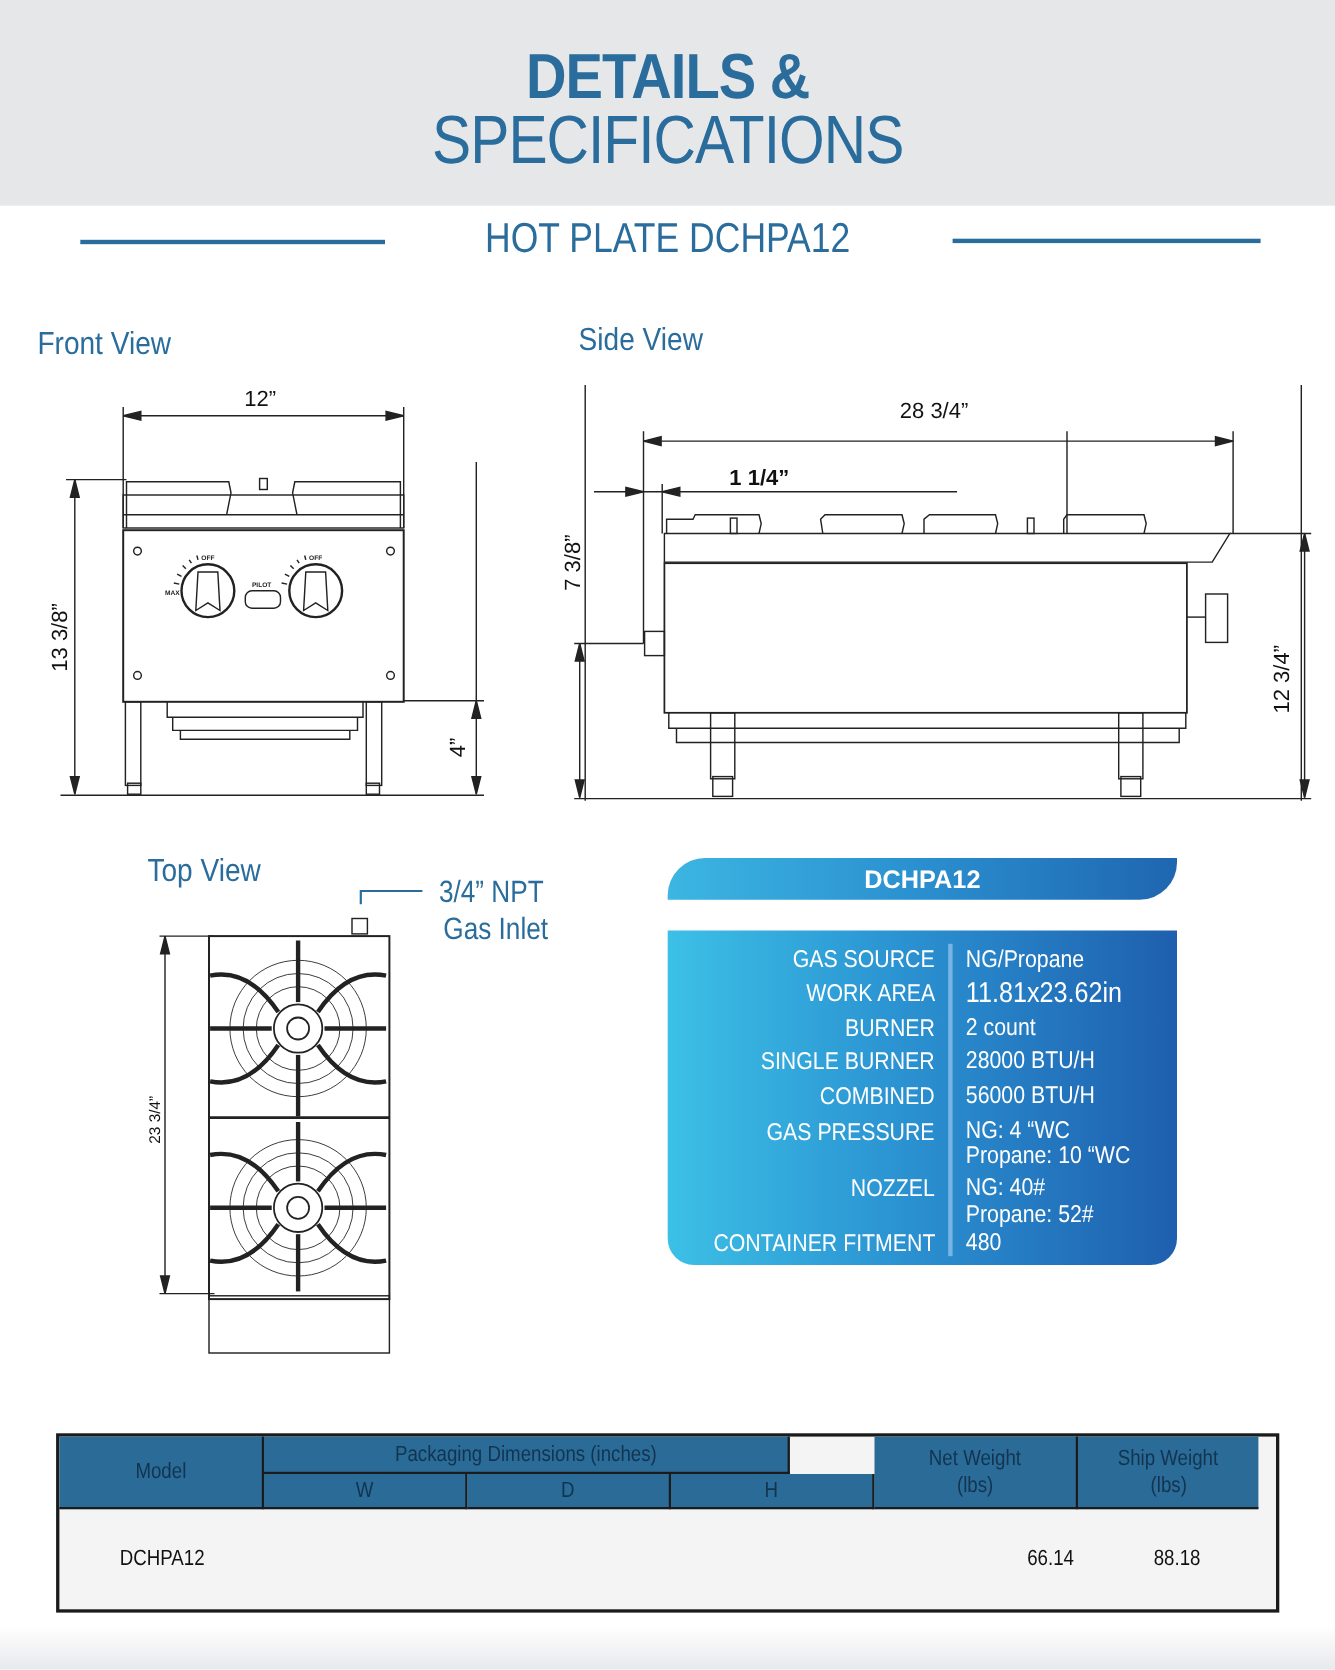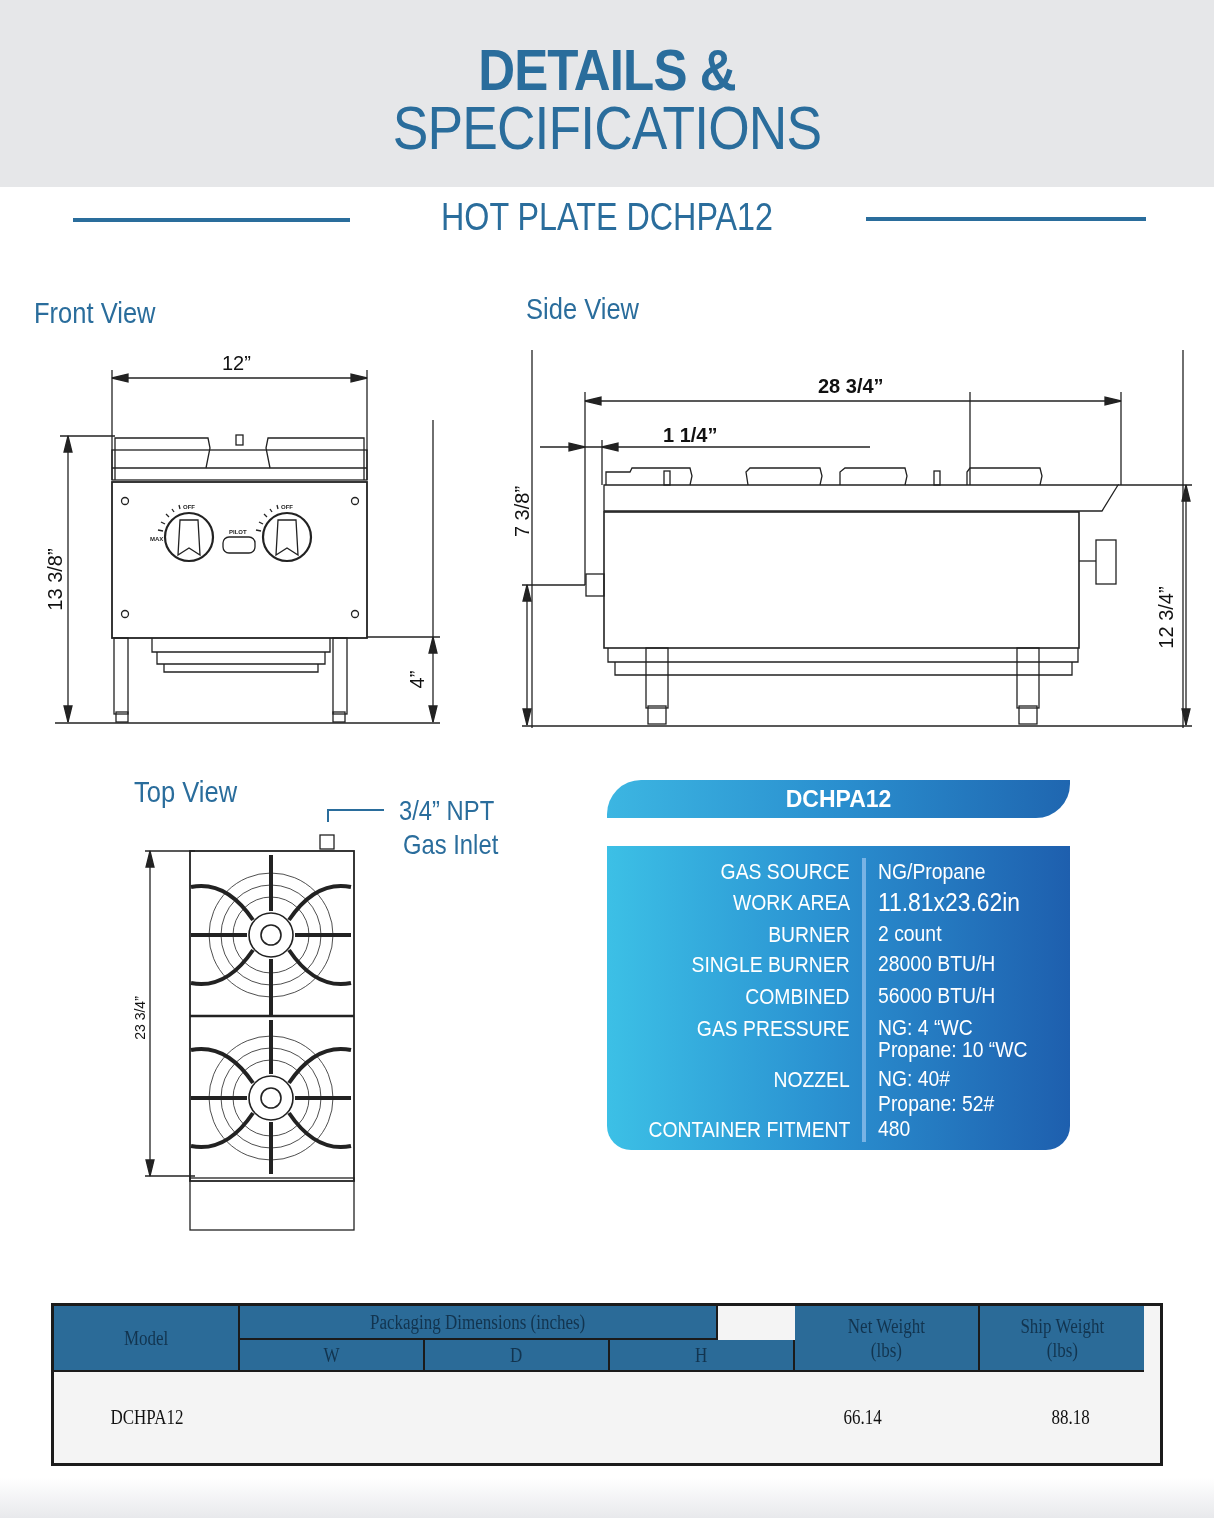--- a/index.html
+++ b/index.html
@@ -15,21 +15,21 @@
   .dim { font-family: "Liberation Sans", sans-serif; font-size: 20px; color: #111; white-space: nowrap; }
   .dim-v { transform: rotate(-90deg); transform-origin: center; }
   .inlet { font-size: 28px; color: #2a6d9c; transform-origin: left; transform: scaleX(0.85); white-space: nowrap; line-height: 34px; }
   
   .spec-head { left: 607px; top: 780px; width: 463px; height: 38px; border-radius: 34px 0 34px 0; background: linear-gradient(90deg, #3cb6e2 0%, #2a8fcf 50%, #1f66b0 100%); color: #fff; text-align: center; font-weight: bold; font-size: 23px; line-height: 38px; }
   .spec-body { left: 607px; top: 846px; width: 463px; height: 304px; border-radius: 0 0 24px 24px; background: linear-gradient(90deg, #3cc0e6 0%, #2b93d2 45%, #1e5fae 100%); color: #fff; }
   .spec-divider { left: 255px; top: 12px; width: 4px; height: 284px; background: rgba(140,190,235,0.8); }
   .spec-label { position: absolute; right: 220px; font-size: 22px; text-align: right; white-space: nowrap; transform-origin: right; transform: scaleX(0.88); }
   .spec-value { position: absolute; left: 271px; font-size: 22px; white-space: nowrap; transform-origin: left; transform: scaleX(0.88); line-height: 24px; }
   
-  .pkg-table { left: 51px; top: 1303px; width: 1112px; height: 163px; border: 3px solid #1b1b1b; background: #f4f4f4; font-family: Liberation Serif, serif; }
+  .pkg-table { left: 51px; top: 1303px; width: 1112px; height: 163px; border: 3px solid #1b1b1b; background: #f4f4f4; }
   .th { position: absolute; background: #2b6b98; color: #12344f; font-size: 20px; text-align: center; display: flex; align-items: center; justify-content: center; border-right: 2px solid #1b1b1b; border-bottom: 2px solid #1b1b1b; line-height: 24px; }
   .th span, .td span { display: inline-block; transform: scaleX(0.85); }
   .td { position: absolute; top: 66px; height: 91px; font-size: 20px; color: #111; display: flex; align-items: center; justify-content: center; }
   .bottom-fade { left: 0; top: 1478px; width: 1214px; height: 40px; background: linear-gradient(180deg, #ffffff 0%, #e8e9ec 100%); }
   svg { position: absolute; overflow: visible; }
 </style>
 </head>
 <body>
 
 <div class="abs header-band"></div>
@@ -107,21 +107,21 @@
   </g>
   <g fill="#222" font-family="Liberation Sans, sans-serif" font-size="6" font-weight="bold">
     <text x="183" y="509">OFF</text>
     <text x="150" y="541">MAX</text>
     <text x="281" y="509">OFF</text>
     <text x="229" y="534">PILOT</text>
   </g>
 </svg>
 
 <div class="abs view-label" style="left:526px;top:293px;">Side View</div>
-<div class="abs dim" style="left:818px;top:375px;font-weight:bold;">28  3/4”</div>
+<div class="abs dim" style="left:818px;top:363px;">28  3/4”</div>
 <div class="abs dim" style="left:663px;top:424px;font-weight:bold;">1  1/4”</div>
 <div class="abs dim dim-v" style="left:482px;top:500px;width:80px;text-align:center;">7  3/8”</div>
 <div class="abs dim dim-v" style="left:1126px;top:606px;width:80px;text-align:center;">12  3/4”</div>
 
 <svg style="left:0;top:0;" width="1214" height="740">
   <g stroke="#222" stroke-width="1.3" fill="none">
     <line x1="532" y1="350" x2="532" y2="728"></line>
     <line x1="1183" y1="350" x2="1183" y2="728"></line>
     <line x1="585" y1="392" x2="585" y2="585"></line>
     <line x1="970" y1="392" x2="970" y2="485"></line>
@@ -265,21 +265,21 @@
       <span>(lbs)</span>
     </div>
   <div class="th" style="left:926px;top:0;width:164px;height:66px;flex-direction:column;border-right:none;">
       <span>Ship Weight</span>
       <span>(lbs)</span>
     </div>
 
   <div class="td" style="left:0;width:186px;">
       <span>DCHPA12</span>
     </div>
-  <div class="td" style="left:716px;width:185px;">
+  <div class="td" style="left:741px;width:185px;justify-content:flex-end;">
       <span>66.14</span>
     </div>
   <div class="td" style="left:926px;width:180px;">
       <span>88.18</span>
     </div>
 </div>
 
 <div class="abs bottom-fade"></div>
 
 </body></html>

